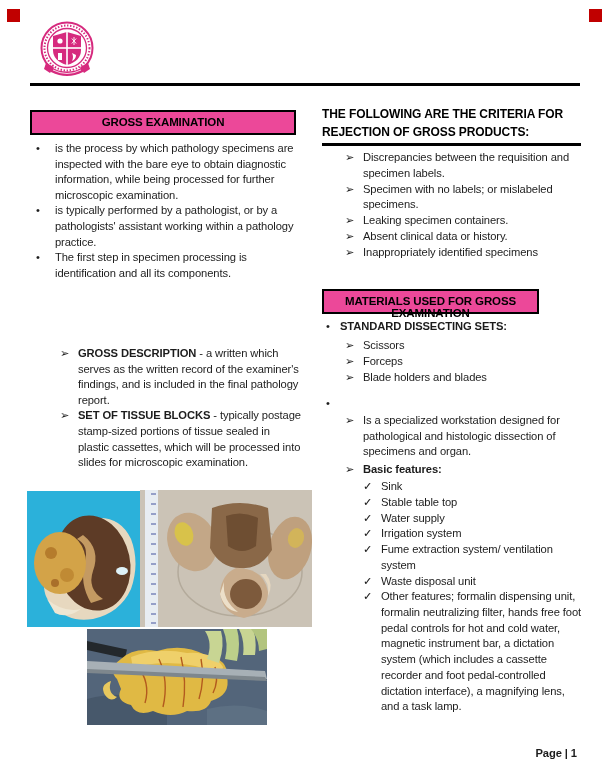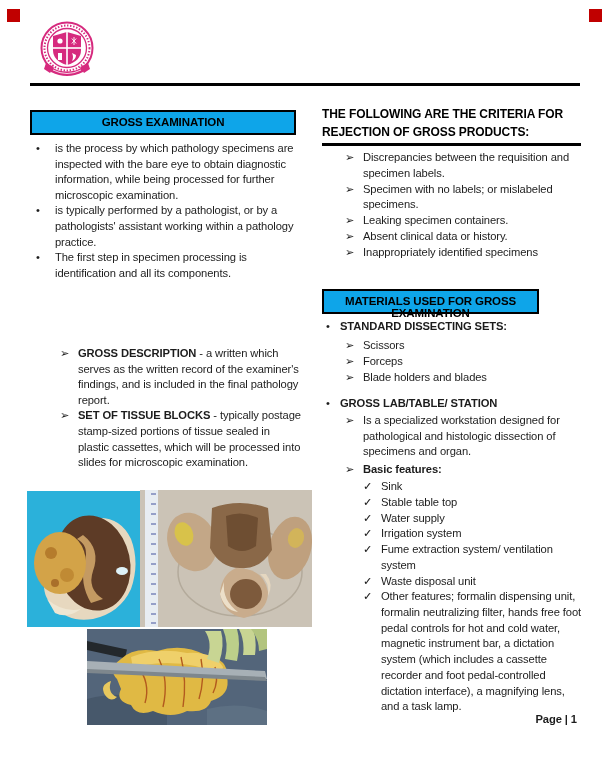--- a/index.html
+++ b/index.html
@@ -2,21 +2,21 @@
 <html><head>
 <meta charset="utf-8">
 <style>
   html,body{margin:0;padding:0;background:#ffffff;}
   body{width:609px;height:776px;font-family:"Liberation Sans","DejaVu Sans",sans-serif;color:#1c1c1c;}
   .page{position:relative;width:609px;height:776px;background:#fff;overflow:hidden;letter-spacing:-0.1px;}
   .abs{position:absolute;}
   .corner{width:13px;height:13px;background:#c00000;}
   .title-block{left:107px;top:30px;width:480px;font-weight:bold;font-size:14.5px;line-height:19px;letter-spacing:-0.3px;color:#000;}
   .hrule{height:3px;background:#000;}
-  .greenbox{box-sizing:border-box;border:2px solid #000;background:#0ea5e9;text-align:center;font-weight:bold;font-size:11.5px;color:#000;padding-top:4px;height:25px;}
+  .greenbox{box-sizing:border-box;border:2px solid #000;background:#ec4899;text-align:center;font-weight:bold;font-size:11.5px;color:#000;padding-top:4px;height:25px;}
   .body-txt{font-size:11.2px;line-height:15.6px;}
   ul{margin:0;padding:0;list-style:none;}
   .blist li{display:flex;}
   .mk{flex:none;}
   .mk-disc{width:19px;padding-left:6px;}
   .mk-arrow{width:18px;}
   .mk-check{width:18px;}
   .bold{font-weight:bold;}
   .heading2{font-weight:bold;font-size:12px;line-height:17.5px;color:#000;}
   .footer{font-weight:bold;font-size:11.2px;color:#1c1c1c;}
@@ -183,21 +183,20 @@
         <span>Forceps</span>
       </li>
     <li>
         <span class="mk mk-arrow">➢</span>
         <span>Blade holders and blades</span>
       </li>
   </ul>
 
   <div class="abs body-txt" style="left:326px;top:396px;width:256px;display:flex;">
     <span class="mk" style="width:14px;">•</span>
-    <span class="bold">GROSS LAB/TABLE/ STATION</span>
   </div>
 
   <div class="abs body-txt" style="left:345px;top:413px;width:237px;">
     <ul class="blist">
       <li>
           <span class="mk mk-arrow">➢</span>
           <span>Is a specialized workstation designed for pathological and histologic dissection of specimens and organ.</span>
         </li>
       <li style="margin-top:2px;">
           <span class="mk mk-arrow">➢</span>
@@ -229,15 +228,15 @@
           <span class="mk mk-check">✓</span>
           <span>Waste disposal unit</span>
         </li>
       <li>
           <span class="mk mk-check">✓</span>
           <span>Other features; formalin dispensing unit, formalin neutralizing filter, hands free foot pedal controls for hot and cold water, magnetic instrument bar, a dictation system (which includes a cassette recorder and foot pedal-controlled dictation interface), a magnifying lens, and a task lamp.</span>
         </li>
     </ul>
   </div>
 
-  <div class="abs footer" style="right:32px;top:713px;">Page | 1</div>
+  <div class="abs footer" style="right:32px;top:747px;">Page | 1</div>
 
 </div>
 
 </body></html>

